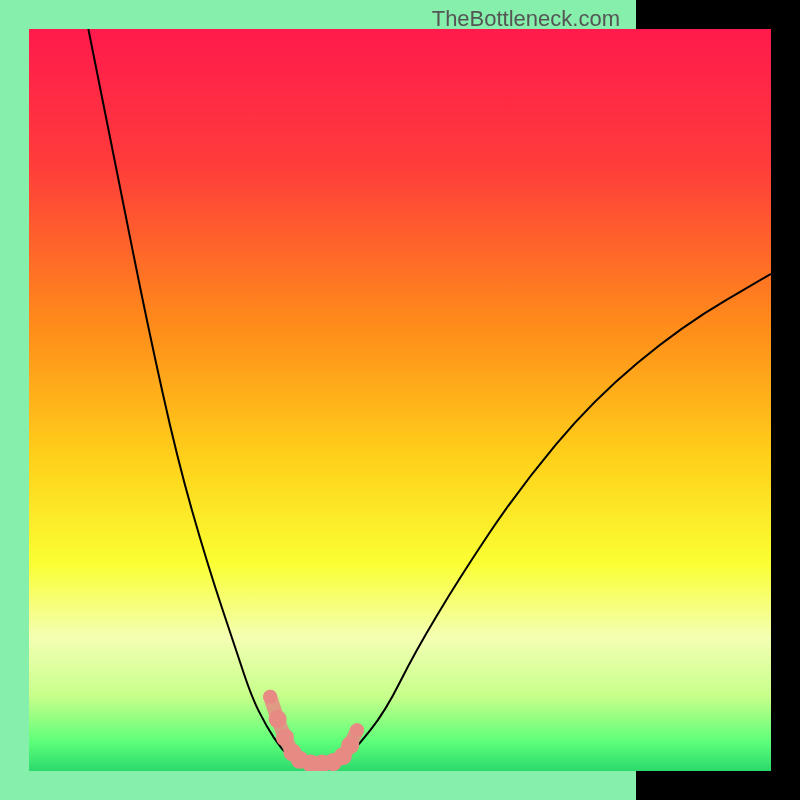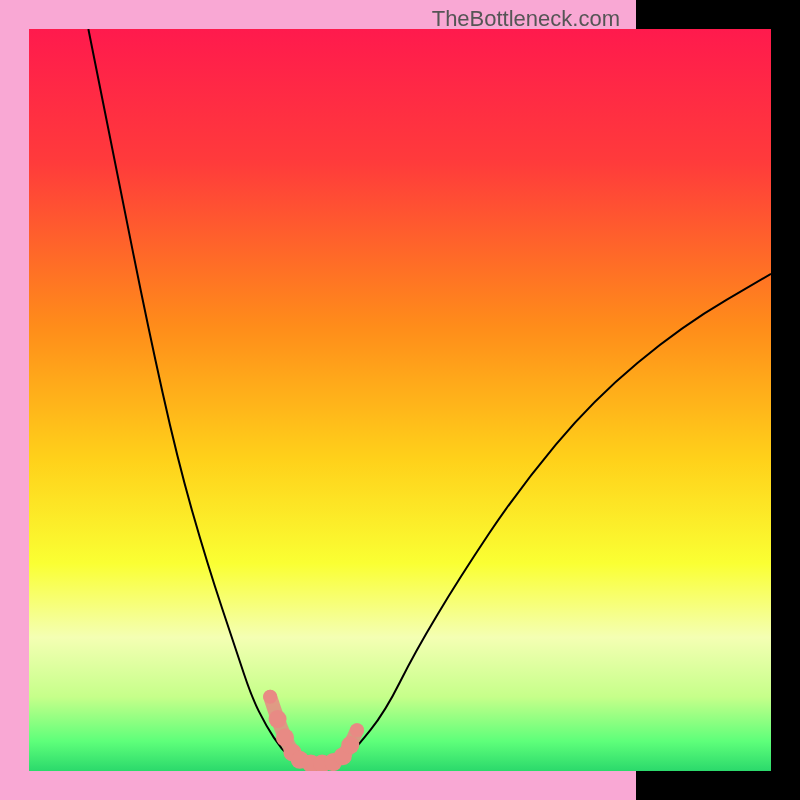--- a/index.html
+++ b/index.html
@@ -1,20 +1,20 @@
 <!DOCTYPE html>
 <html><head>
 <meta charset="utf-8">
 <style>
   * { margin: 0; padding: 0; box-sizing: border-box; }
   body { background: #000; width: 800px; height: 800px; overflow: hidden; font-family: Arial, sans-serif; }
   .outer-frame {
     width: 636px;
     height: 800px;
-    background: #f9a8d4;
+    background: #86efac;
     position: relative;
   }
   .watermark {
     position: absolute;
     top: 6px;
     right: 16px;
     color: #555;
     font-size: 22px;
     font-weight: 500;
     z-index: 10;

